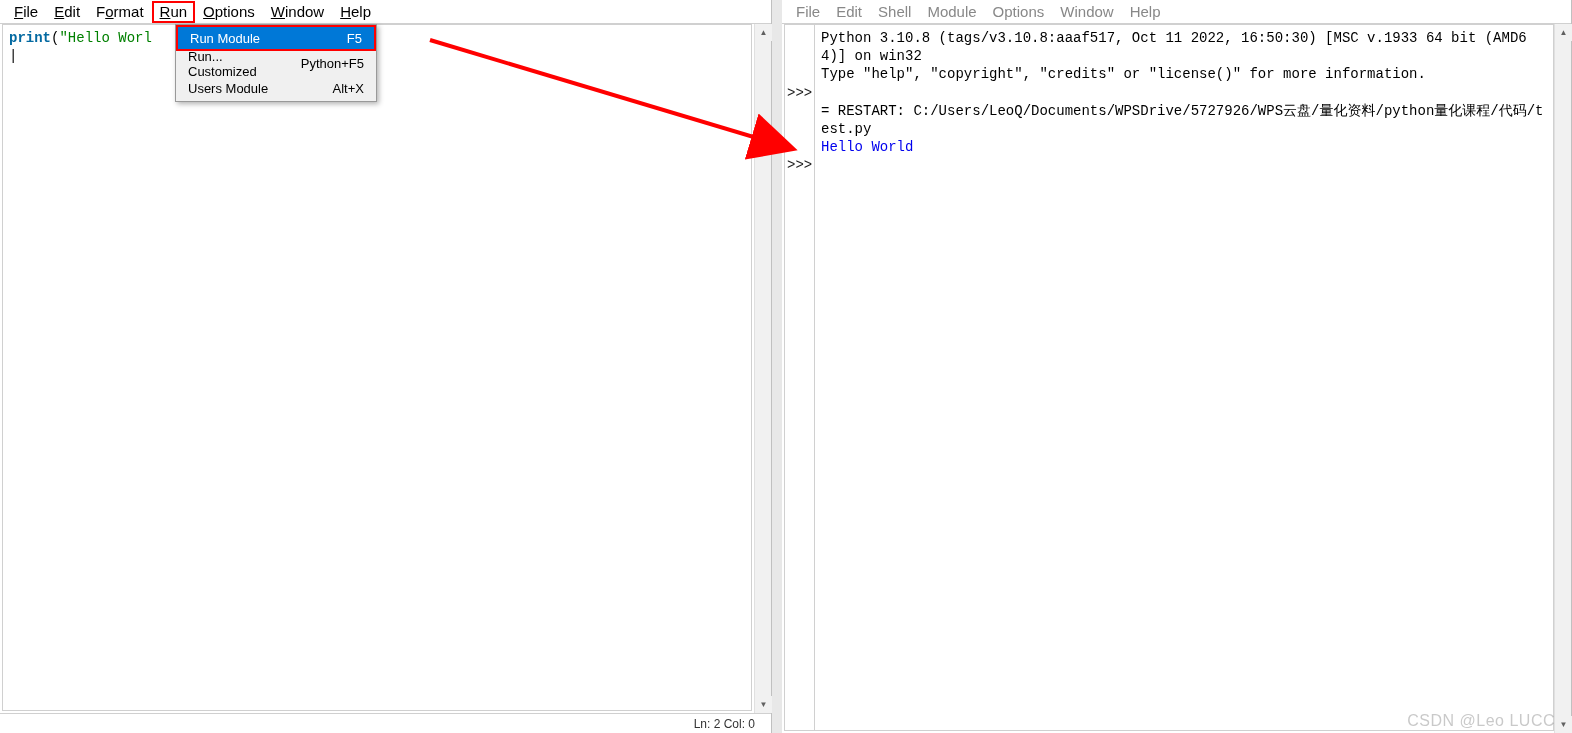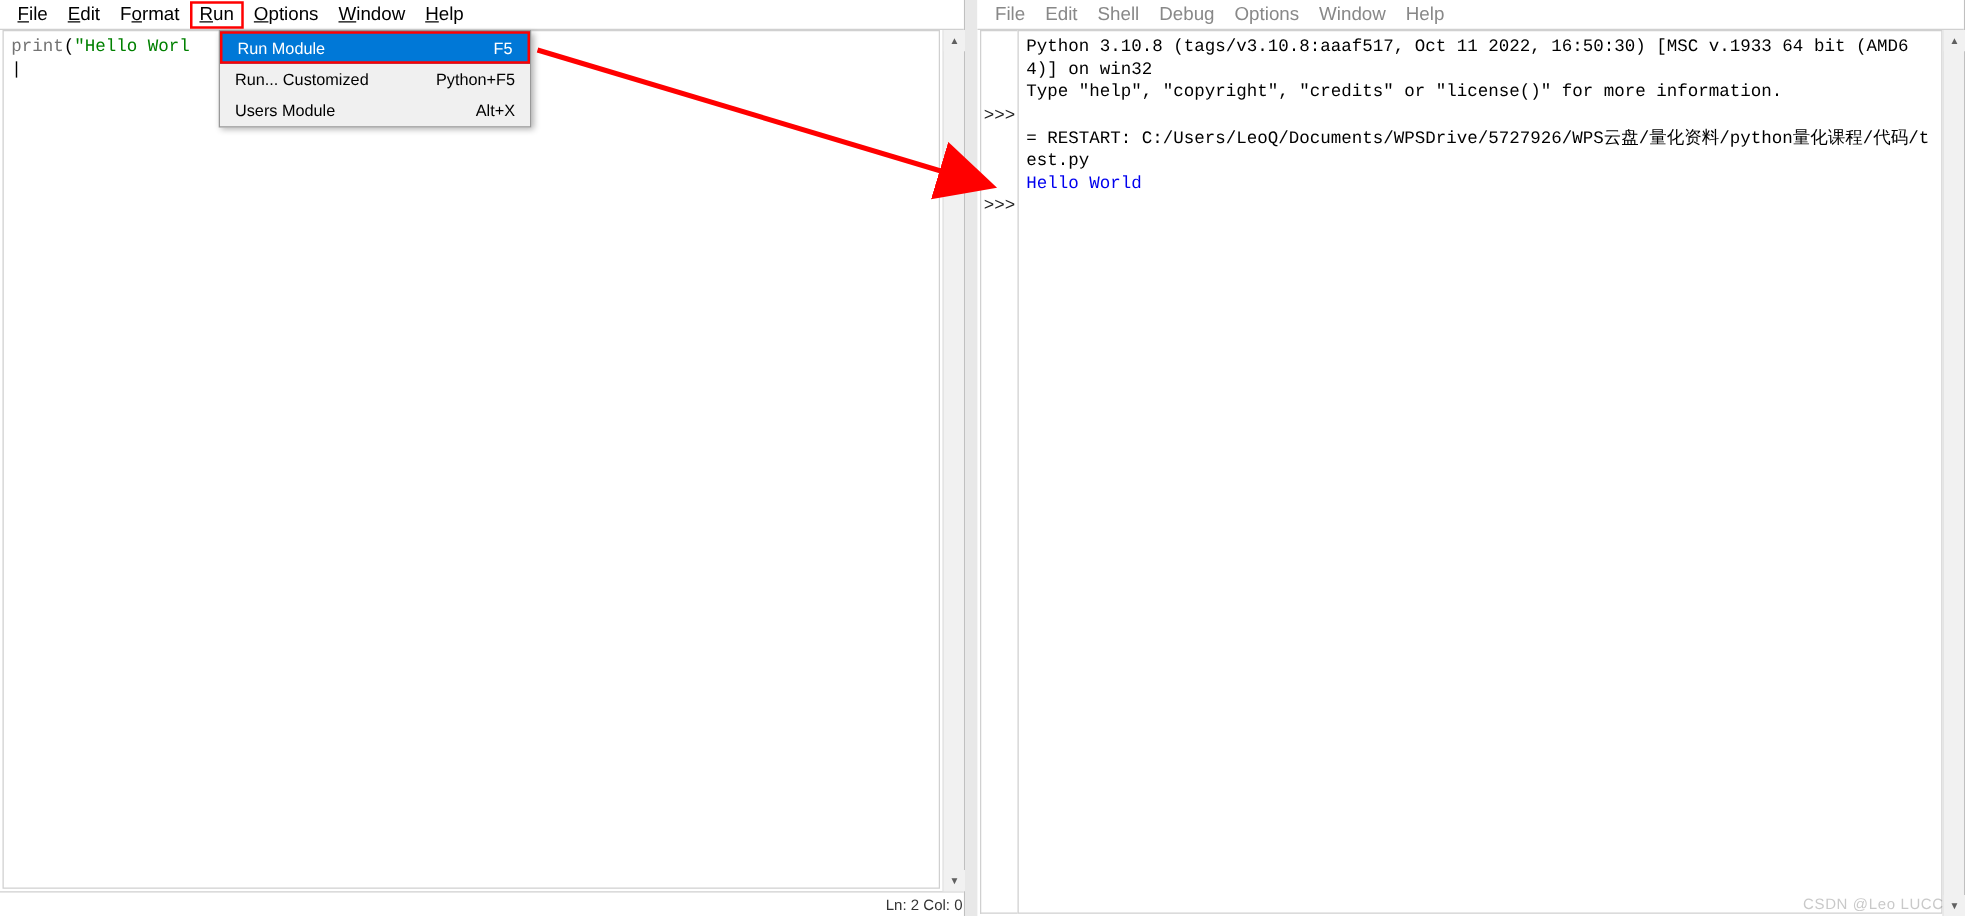--- a/index.html
+++ b/index.html
@@ -87,49 +87,49 @@
     }
     .scroll-btn.up { top: 0; }
     .scroll-btn.down { bottom: 0; }
     .statusbar {
       height: 20px;
       background: #ffffff;
       border-top: 1px solid #d0d0d0;
       display: flex;
       align-items: center;
       justify-content: flex-end;
-      padding-right: 1px;
+      padding-right: 16px;
       font-size: 12px;
       color: #333;
     }
     .dropdown-menu {
       position: absolute;
       left: 175px;
       top: 24px;
-      width: 250px;
+      width: 202px;
       background: #f0f0f0;
       border: 1px solid #999;
       box-shadow: 2px 2px 5px rgba(0,0,0,0.3);
       z-index: 100;
     }
     .dropdown-item {
       display: flex;
       align-items: center;
       height: 25px;
       padding: 0 12px;
     }
     .dropdown-item.selected {
       background: #0078d7;
       color: #ffffff;
       border: 2px solid #ff0000;
       height: 26px;
     }
     .dropdown-label { flex: 1; }
     .dropdown-shortcut { margin-left: 20px; }
-    .kw-print { color: #737373; }
+    .kw-print { color: #0369a1; font-weight: bold; }
     .str-green { color: #008000; }
     .shell-prompt-col {
       width: 30px;
       font-family: "Courier New", monospace;
       font-size: 14px;
       padding: 4px 2px;
       color: #222;
       line-height: 1.3;
       border: 1px solid #d0d0d0;
       border-right: none;
@@ -153,21 +153,21 @@
       top: 30px;
       width: 500px;
       height: 130px;
       z-index: 50;
       pointer-events: none;
     }
     .watermark {
       position: absolute;
       right: 16px;
       bottom: 3px;
-      font-size: 12px;
+      font-size: 16px;
       color: rgba(120,120,120,0.4);
       letter-spacing: 0.5px;
     }
   </style>
 </head>
 <body>
 
 <div class="gap"></div>
 
 <div class="window window-left">
@@ -217,21 +217,21 @@
     </marker>
   </defs>
   <line x1="130" y1="10" x2="490" y2="118" stroke="#ff0000" stroke-width="4" marker-end="url(#ah)"></line>
 </svg>
 
 <div class="window window-right">
   <div class="menubar menubar-right">
     <span class="menu-item">File</span>
     <span class="menu-item">Edit</span>
     <span class="menu-item">Shell</span>
-    <span class="menu-item">Debug</span>
+    <span class="menu-item">Module</span>
     <span class="menu-item">Options</span>
     <span class="menu-item">Window</span>
     <span class="menu-item">Help</span>
   </div>
 
   <div class="content">
     <div class="shell-prompt-col">
 <br><br><br><span>&gt;&gt;&gt;</span><br><br><br><br><span>&gt;&gt;&gt;</span>
     </div>
     <div class="shell-output"><span>Python 3.10.8 (tags/v3.10.8:aaaf517, Oct 11 2022, 16:50:30) [MSC v.1933 64 bit (AMD64)] on win32</span>

